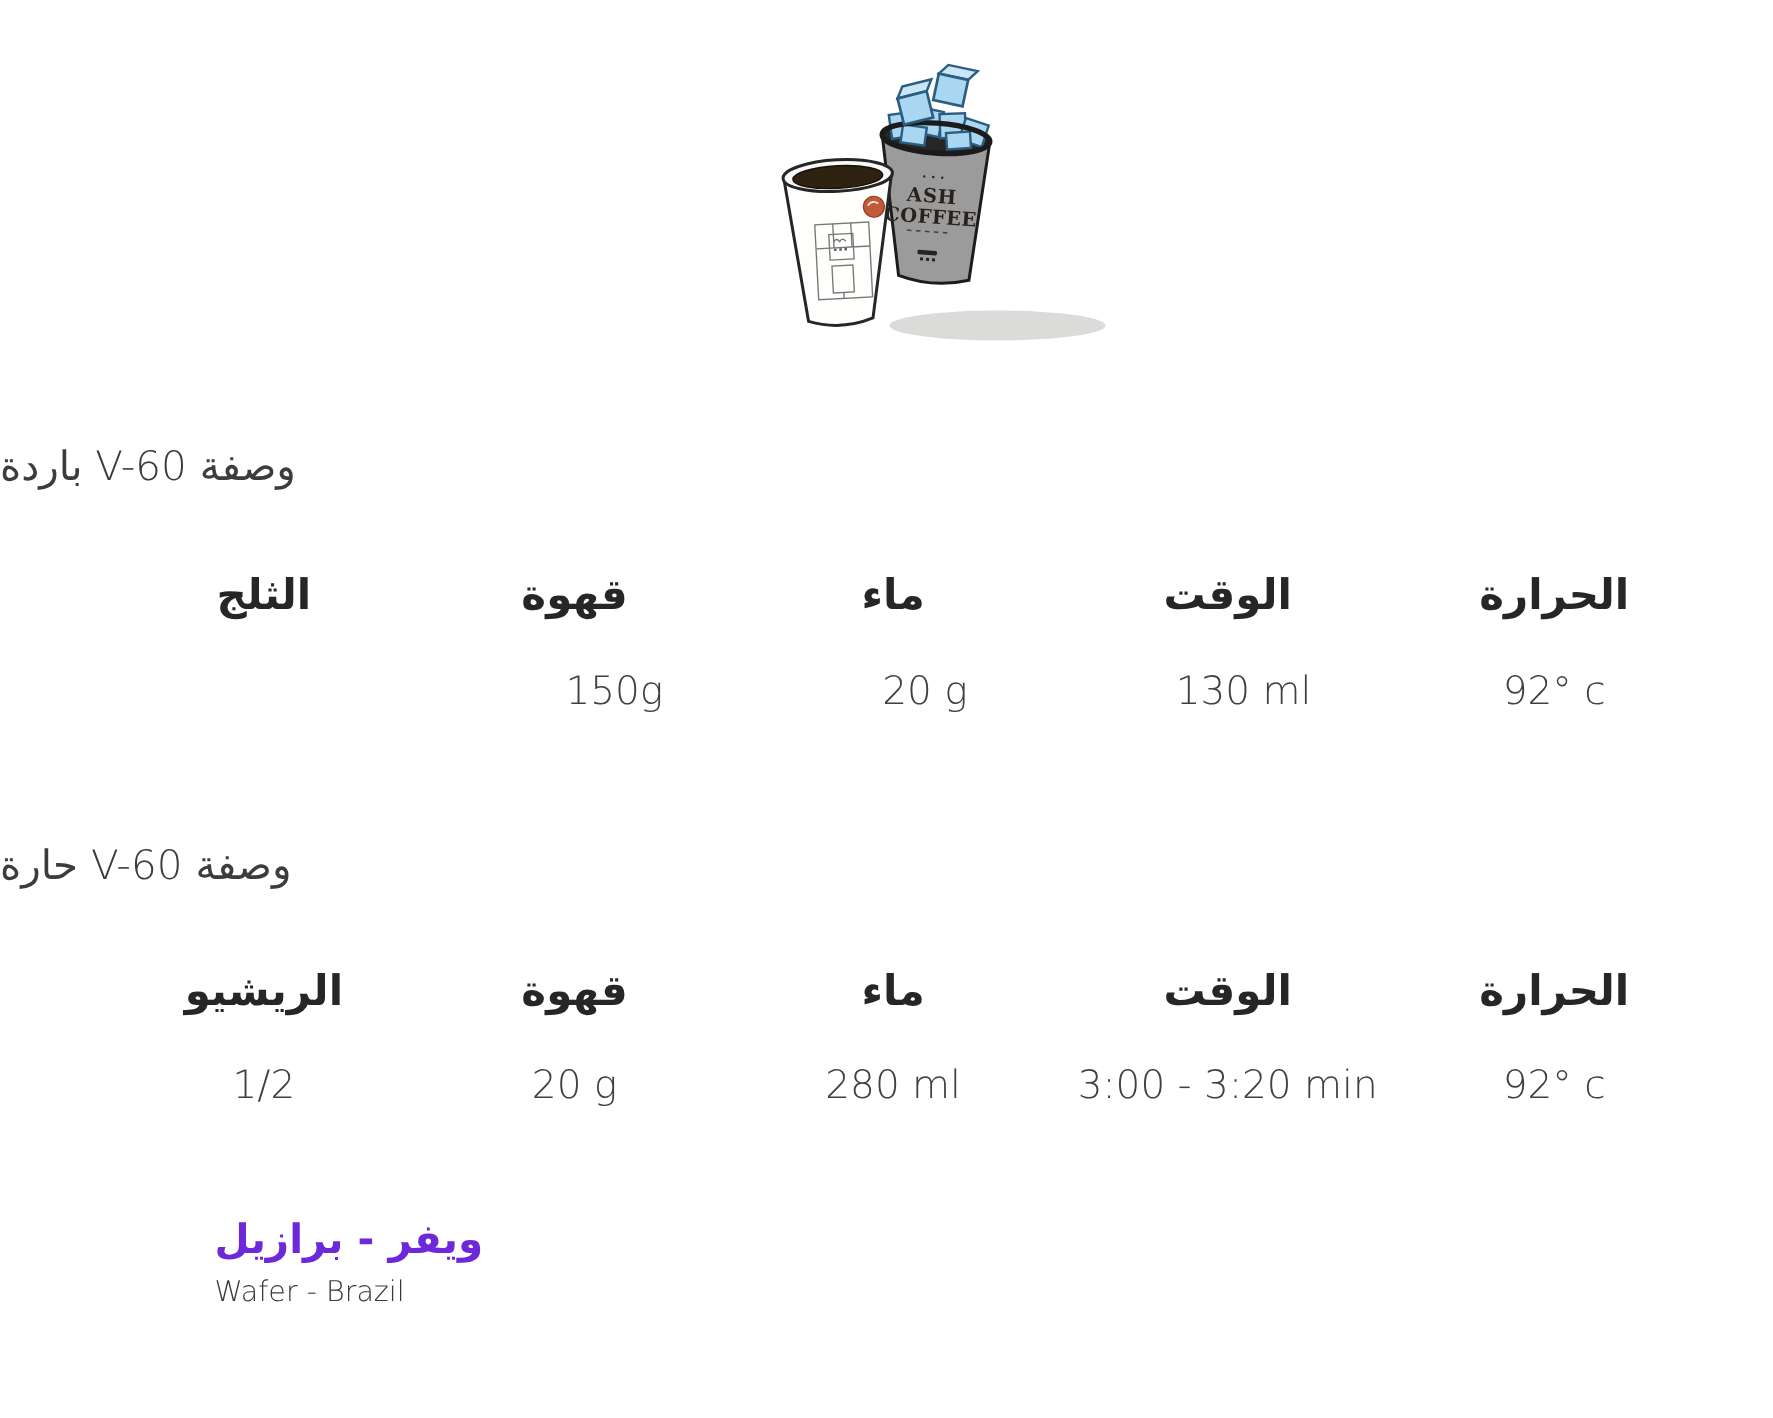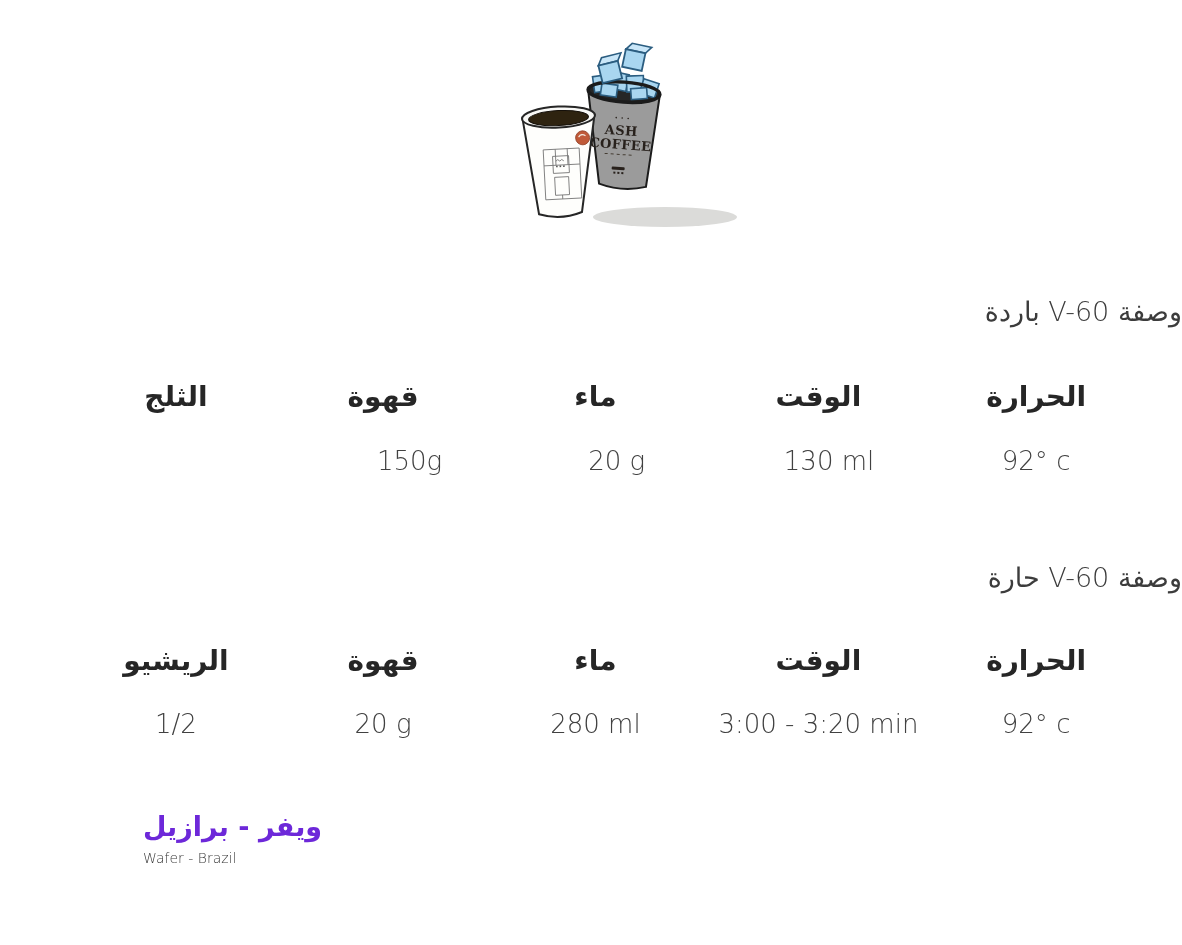--- a/index.html
+++ b/index.html
@@ -12,21 +12,21 @@
     color:#2a2a2a;
   }
   .illustration{
     position:absolute;
     left:470px;top:25px;
     width:300px;height:215px;
   }
   .section-title{
     position:absolute;
     left:0;width:100%;
-    text-align:right;
+    text-align:left;
     font-size:27px;
     font-weight:300;
     color:#3c3c3c;
     height:40px;line-height:40px;
   }
   .t1{top:292px;}
   .t2{top:558px;}
   .row{
     position:absolute;
     left:75px;width:1062px;
@@ -62,21 +62,21 @@
   }
   .footer-ar{
     direction:rtl;
     display:inline-block;
     font-size:27px;
     font-weight:bold;
     color:#6d28d9;
     height:38px;line-height:38px;
   }
   .footer-en{
-    font-size:14px;
+    font-size:19px;
     font-weight:300;
     color:#3a3a3a;
     margin-top:4px;
   }
   .brand-text{
     font-family:"DejaVu Serif", serif;
     font-weight:bold;
     fill:#28211c;
   }
 </style>

